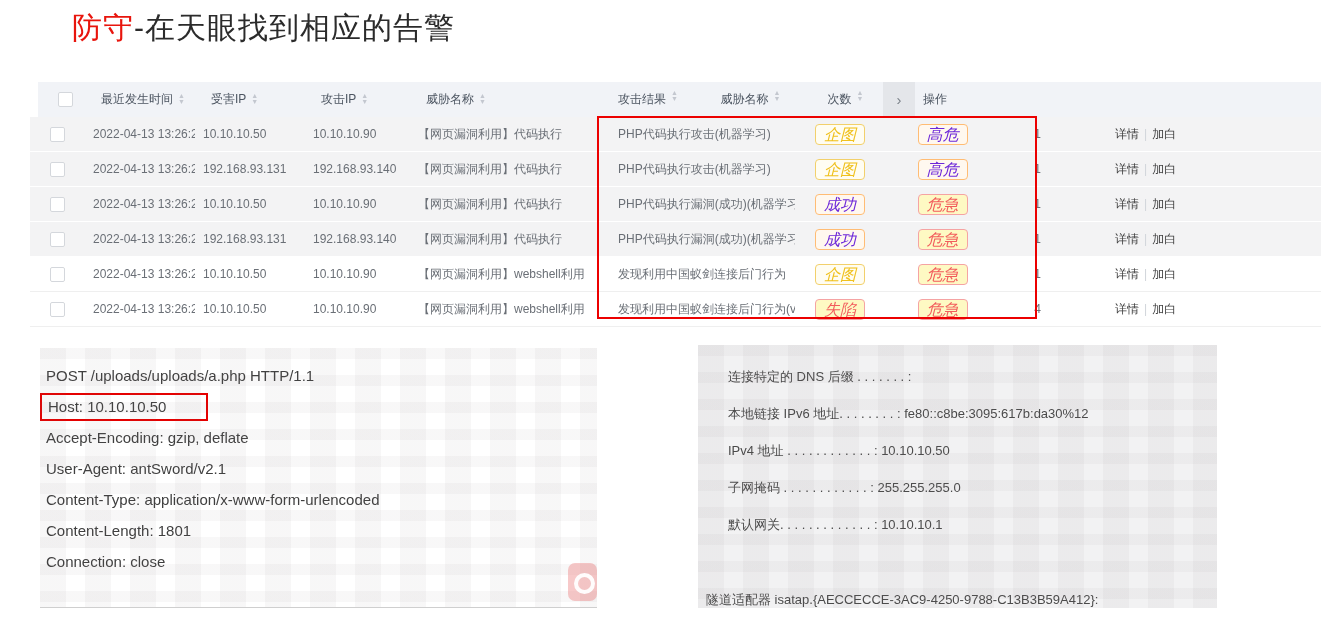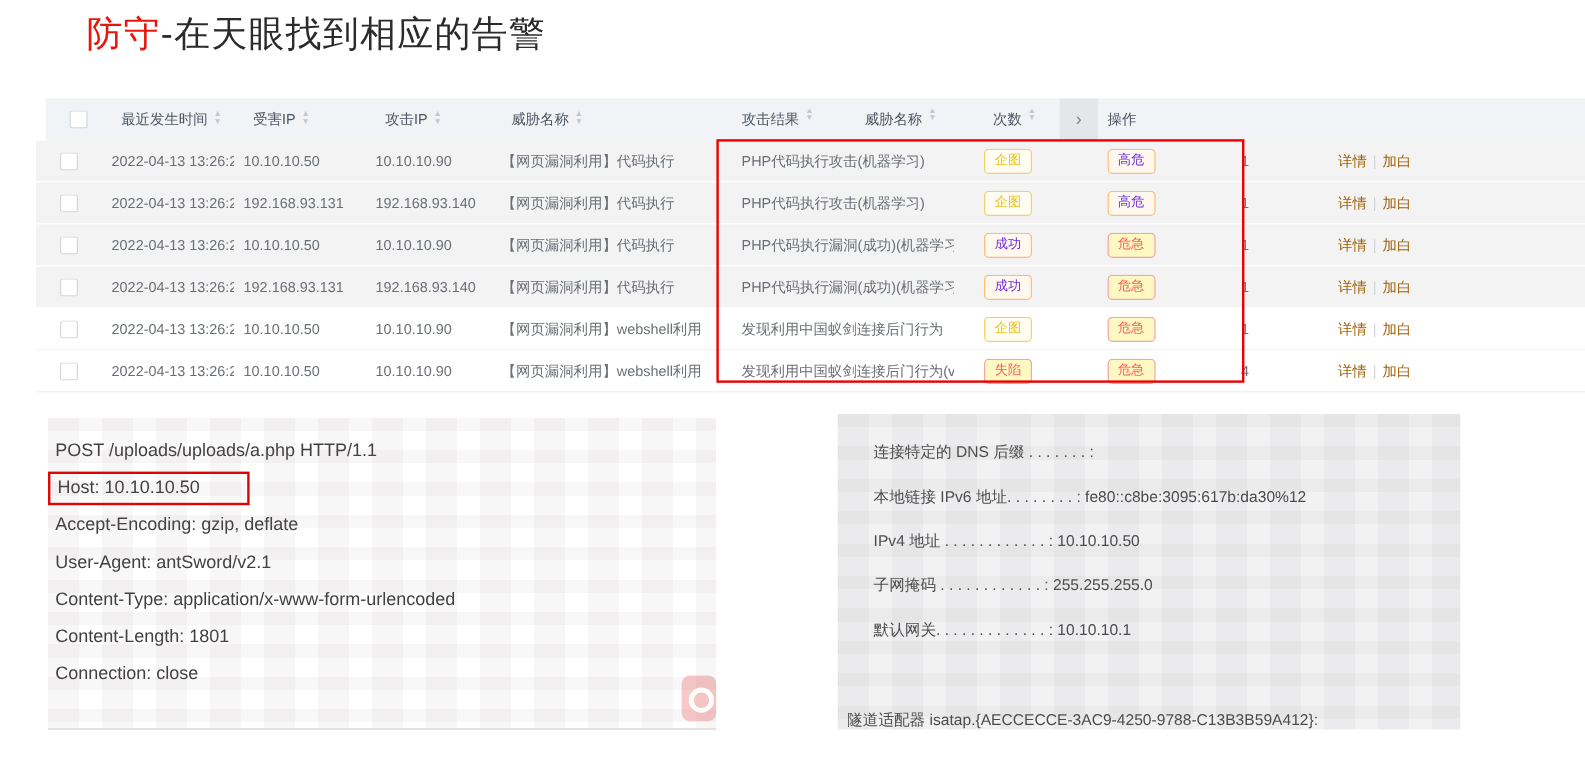--- a/index.html
+++ b/index.html
@@ -28,25 +28,25 @@
   .c-result{width:90px;display:flex;justify-content:center;padding-left:0;}
   .c-level{width:115px;display:flex;justify-content:center;padding-left:0;}
   .c-count{width:75px;display:flex;justify-content:center;padding-left:0;}
   .c-expand{width:32px;display:flex;justify-content:center;align-items:center;padding-left:0;}
   .c-action{flex:1;}
   .thead .c-expand{background:#e4e6ea;height:35px;color:#7a8088;font-size:15px;cursor:pointer;}
   .checkbox{width:13px;height:13px;border:1px solid #d4d7dc;border-radius:2px;background:#fff;}
   .sort{display:inline-flex;flex-direction:column;margin-left:5px;vertical-align:middle;line-height:5px;font-size:7px;color:#c3c7cf;transform:translateY(-1px);}
   .sort::before{content:"▲";}
   .sort::after{content:"▼";margin-top:1px;}
-  .badge{display:inline-block;min-width:34px;text-align:center;font-size:11px;line-height:17px;padding:1px 8px;border-radius:4px;border:1px solid;box-sizing:border-box;}
+  .badge{display:inline-block;min-width:34px;text-align:center;font-size:16px;line-height:17px;padding:1px 8px;border-radius:4px;border:1px solid;box-sizing:border-box;font-style:italic;}
   .b-yellow{color:#f0c11e;border-color:#f2d06b;background:#fffdf2;}
   .b-orange{color:#6d28d9;border-color:#ffbc74;background:#fff8ef;}
   .b-red{color:#f25c5c;border-color:#f5a3a3;background:#fef9c3;}
-  .link{color:#a16207;cursor:pointer;}
+  .link{color:#404040;cursor:pointer;}
   .link-divider{color:#d0d4da;margin:0 5px;}
   .red-box{position:absolute;left:567px;top:34px;width:436px;height:199px;border:2px solid #ec0000;pointer-events:none;}
 
   
   .watermark::before{
     content:"";position:absolute;inset:0;pointer-events:none;
     background-image:
       repeating-linear-gradient(90deg, rgba(120,110,115,0.055) 0 26px, transparent 26px 45px),
       repeating-linear-gradient(180deg, rgba(120,110,115,0.05) 0 11px, transparent 11px 27px);
   }

